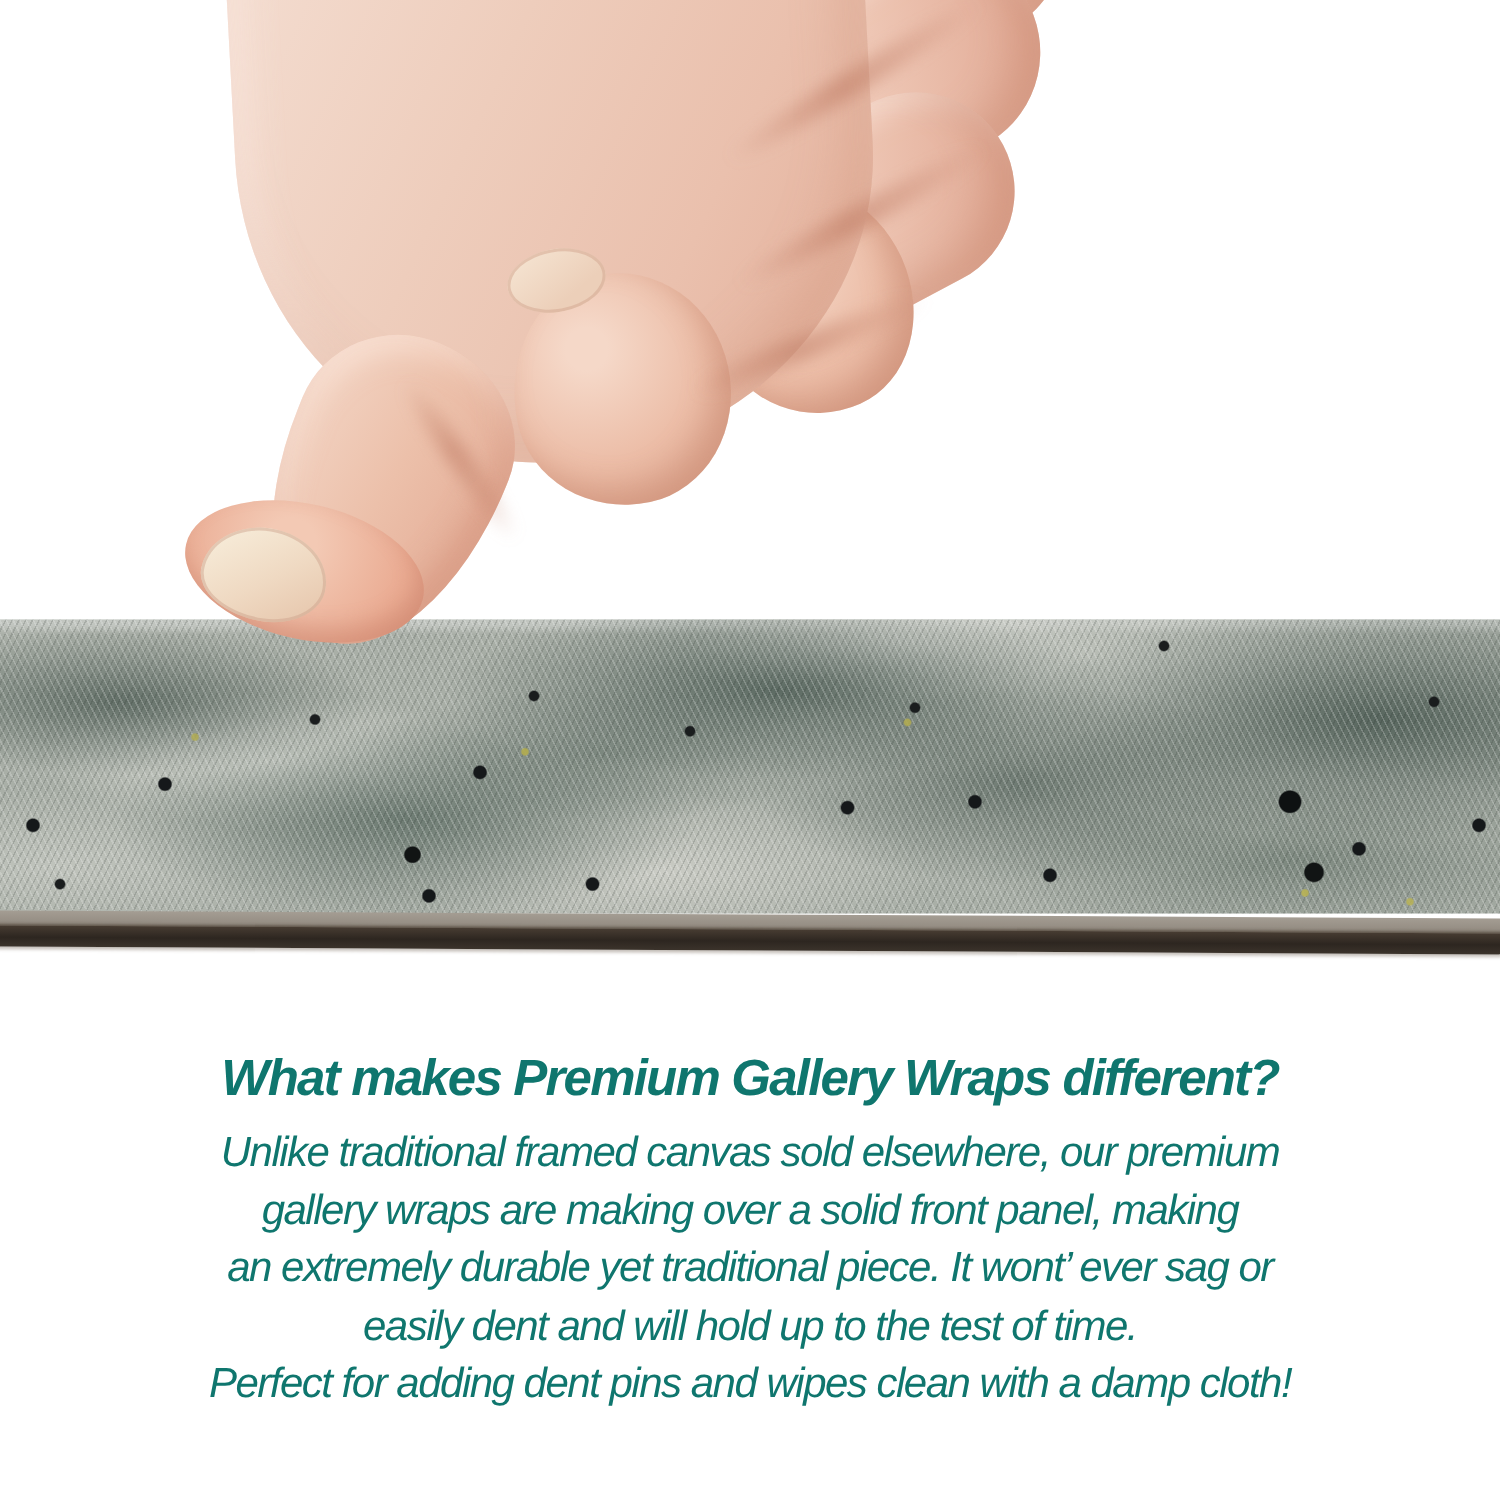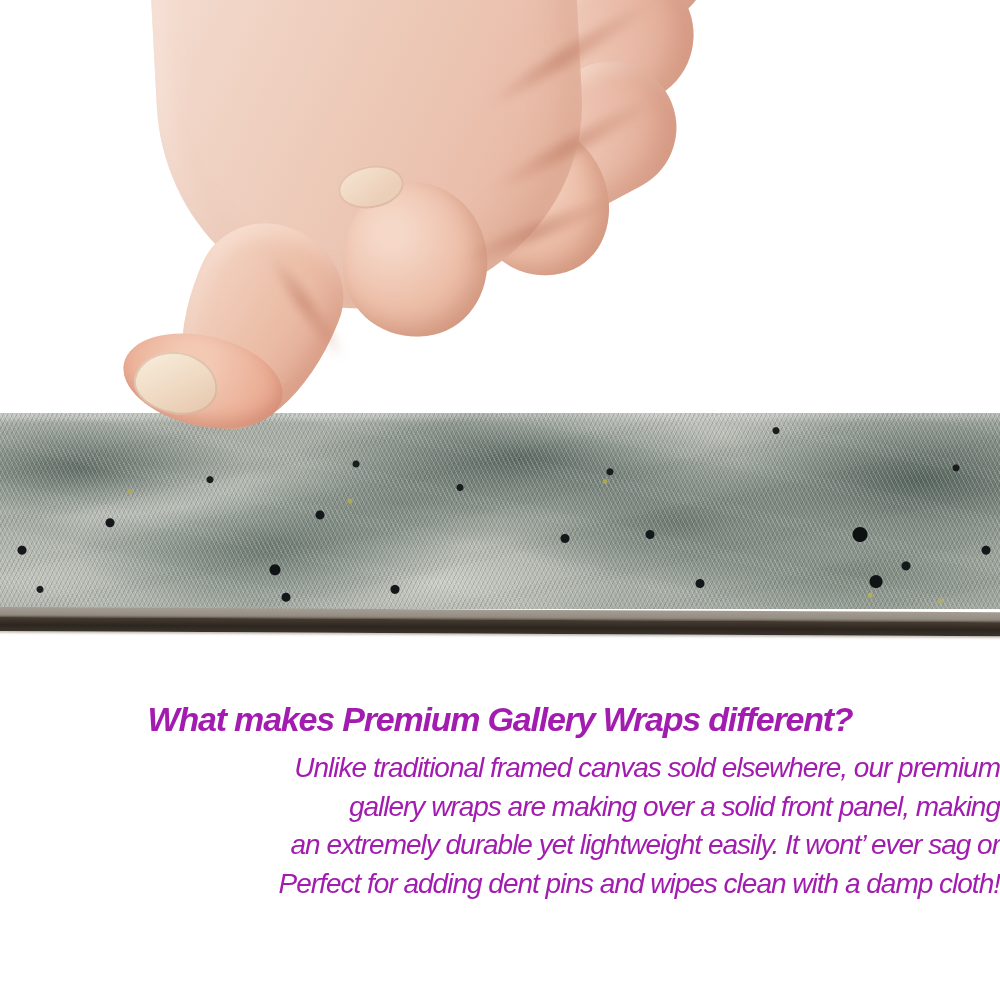--- a/index.html
+++ b/index.html
@@ -136,29 +136,29 @@
   .canvas-edge-dark{
     position:absolute;left:0;top:10px;width:100%;height:14px;
     background:linear-gradient(180deg,#473c32,#2d2620 55%,#3b332b);
     border-radius:0 0 5px 5px/0 0 3px 3px;
     box-shadow:0 -1px 2px rgba(70,58,46,.7), 0 2px 2px rgba(160,150,140,.5);
   }
 
   
   .text-block{
     position:absolute;left:0;top:700px;width:1000px;
-    text-align:center;color:#a21caf;font-style:italic;z-index:4;
+    text-align:center;color:#0f766e;font-style:italic;z-index:4;
   }
   .heading{
     font-size:34px;font-weight:600;letter-spacing:-1.2px;
     margin:0 0 10px 0;white-space:nowrap;
   }
   .body-line{
     font-size:28px;font-weight:400;line-height:38.5px;
-    letter-spacing:-1px;white-space:nowrap;text-align:right;
+    letter-spacing:-1px;white-space:nowrap;
   }
 </style>
 </head>
 <body>
 
 <div class="page">
 
   <div class="strip">
     <div class="canvas-texture"></div>
     <div class="canvas-weave"></div>
@@ -183,17 +183,18 @@
     <div class="thumb"></div>
     <div class="crease c4"></div>
     <div class="thumb-tip"></div>
     <div class="thumbnail"></div>
   </div>
 
   <div class="text-block">
     <h2 class="heading">What makes Premium Gallery Wraps different?</h2>
     <div class="body-line">Unlike traditional framed canvas sold elsewhere, our premium</div>
     <div class="body-line">gallery wraps are making over a solid front panel, making</div>
-    <div class="body-line">an extremely durable yet lightweight easily. It wont’ ever sag or</div>
+    <div class="body-line">an extremely durable yet traditional piece. It wont’ ever sag or</div>
+    <div class="body-line">easily dent and will hold up to the test of time.</div>
     <div class="body-line">Perfect for adding dent pins and wipes clean with a damp cloth!</div>
   </div>
 
 </div>
 
 </body></html>

